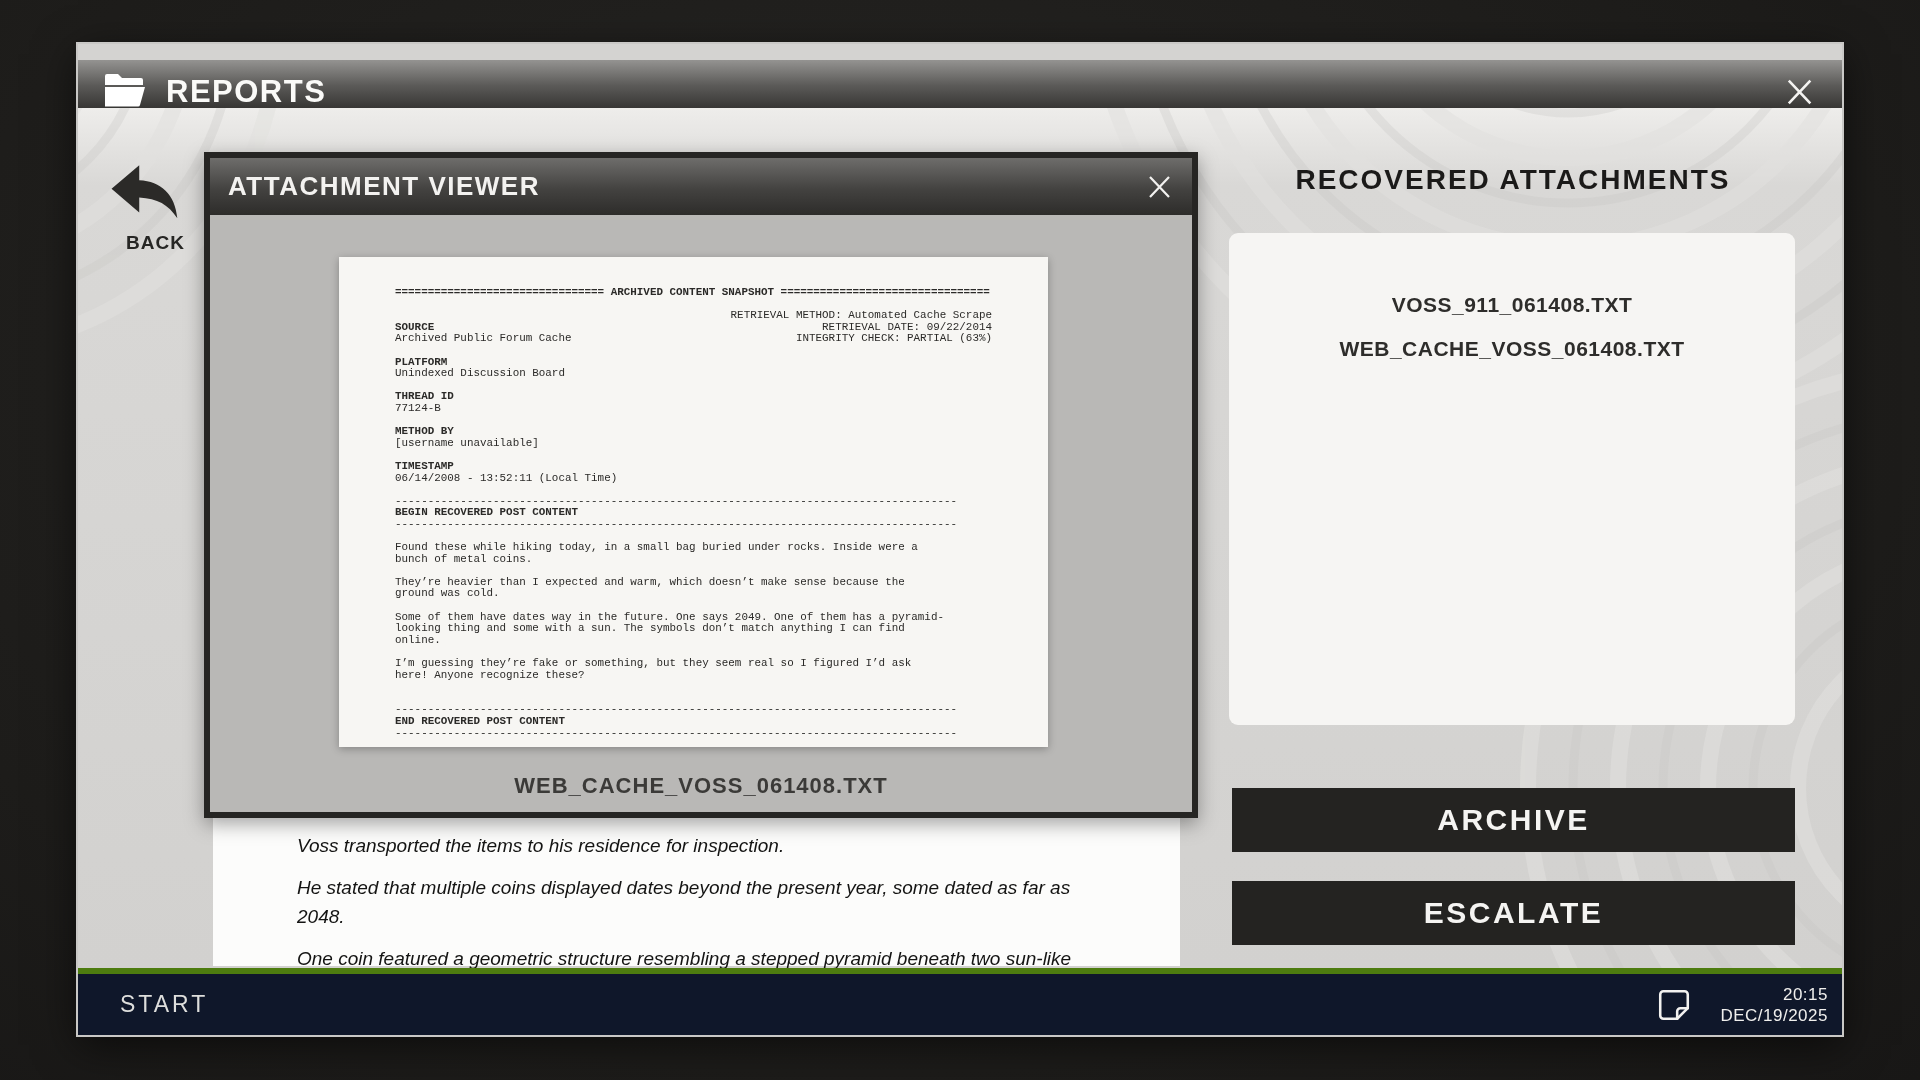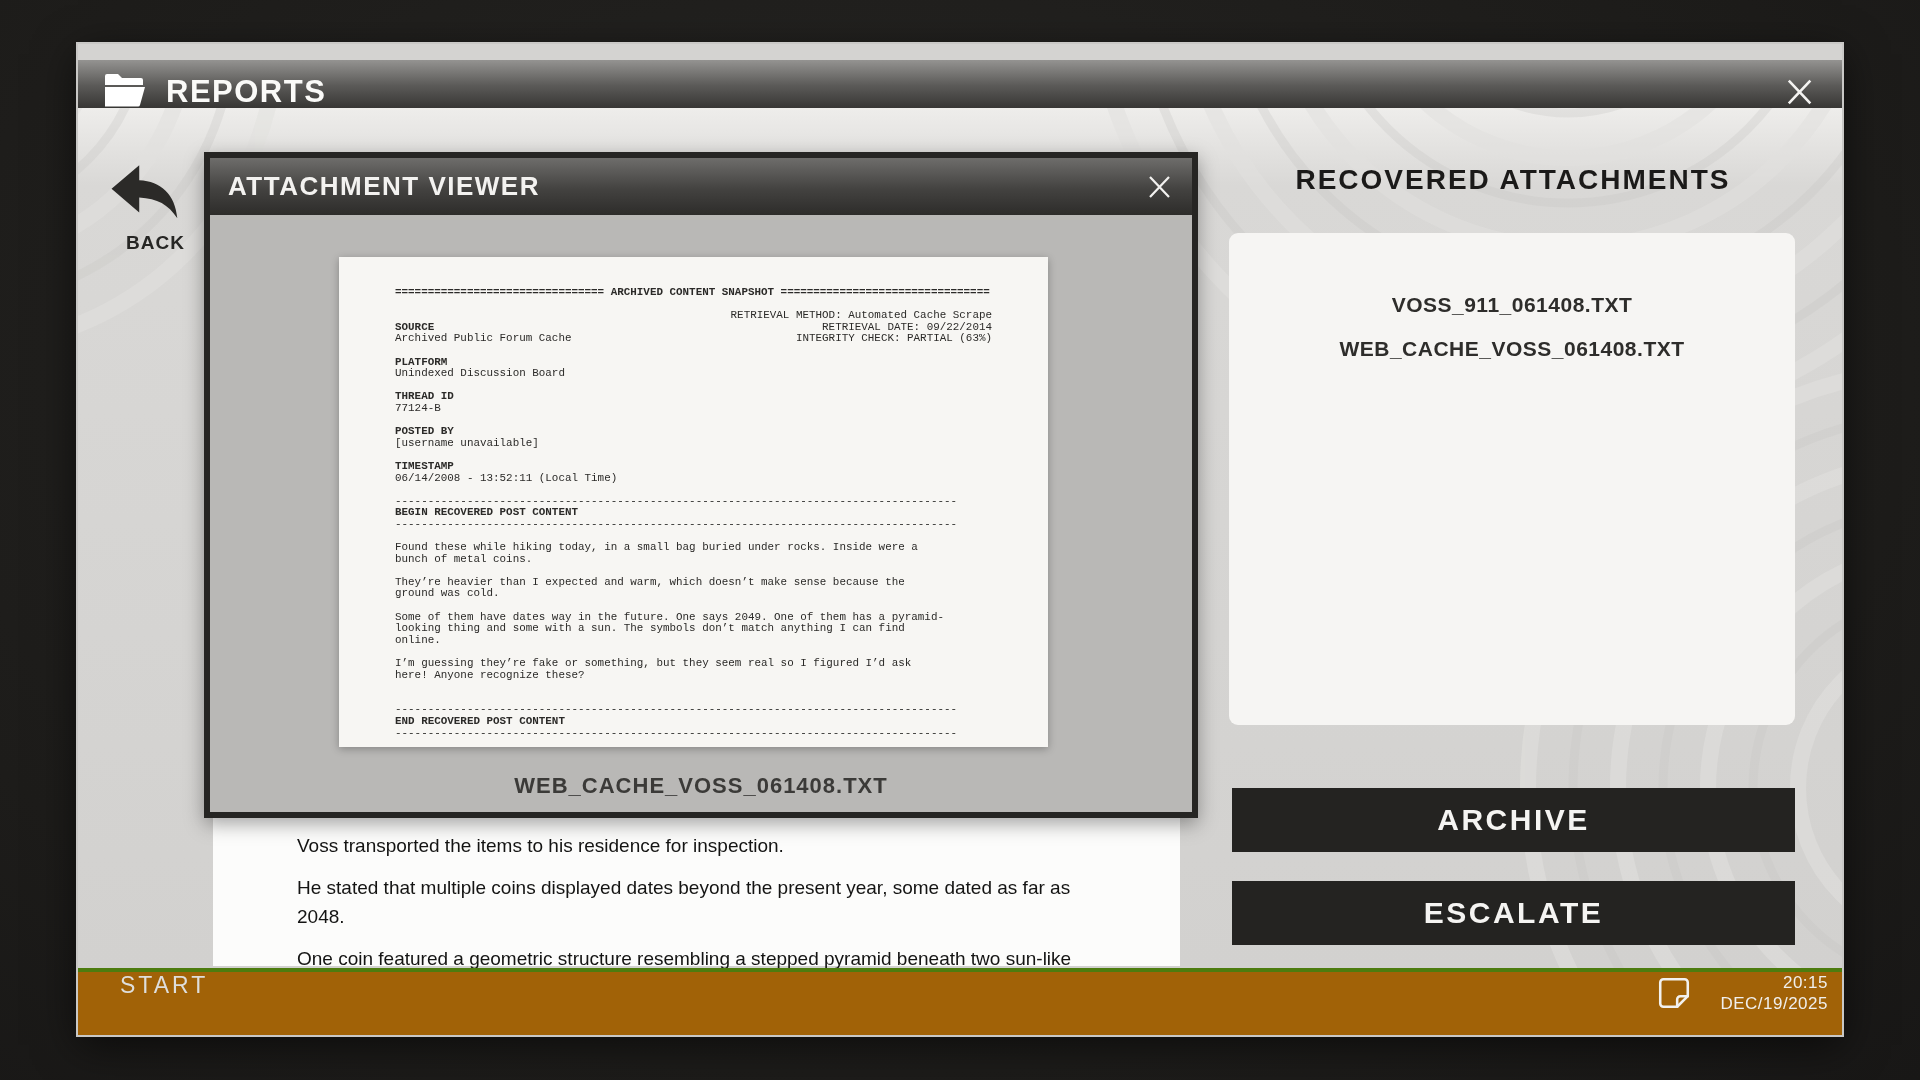--- a/index.html
+++ b/index.html
@@ -35,21 +35,21 @@
 
   
   .back-btn { position:absolute; left:27px; top:56px; width:80px; text-align:center; cursor:pointer; z-index:4; }
   .back-btn .back-label { margin-top:4px; font-size:19px; font-weight:700; color:#262624; letter-spacing:1px;text-align:right; }
 
   
   .report-page {
     position:absolute; left:135px; top:360px; width:967px; height:498px;
     background:#fcfcfb; z-index:1;
   }
-  .report-text { position:absolute; left:84px; top:363px; width:812px; }
+  .report-text { position:absolute; left:84px; top:363px; width:812px;font-style:italic; }
   .report-text p {
     font-size:19px; line-height:29px; color:#141413; margin:0 0 13px 0;
   }
 
   
   .viewer {
     position:absolute; left:126px; top:44px; width:994px; height:666px;
     border:6px solid #262523; background:#b9b8b6; z-index:5;
     box-shadow:0 6px 18px rgba(0,0,0,.35);
   }
@@ -100,22 +100,22 @@
     font-family:"Liberation Sans", sans-serif;
     font-size:30px; font-weight:700; letter-spacing:2.5px;
     display:flex; align-items:center; justify-content:center;margin-top:24px;
   }
   .archive-btn { top:656px; }
   .escalate-btn { top:749px; }
 
   
   .taskbar {
     position:absolute; left:0; top:924px; width:1764px; height:67px;
-    background:#a16207; border-top:4px solid #4d7c0f;
-    display:flex; align-items:flex-start; padding:0 14px 0 42px;
+    background:#0f172a; border-top:6px solid #4d7c0f;
+    display:flex; align-items:center; padding:0 14px 0 42px;
   }
   .start-btn { font-size:23px; letter-spacing:3px; color:#dededc; font-weight:500; cursor:pointer; }
   .tray { margin-left:auto; display:flex; align-items:center; gap:28px; }
   .note-btn { width:36px; height:36px; cursor:pointer; display:flex; align-items:center; justify-content:center; }
   .clock { text-align:right; color:#f0efed; font-size:17px; line-height:21px; letter-spacing:.5px; }
 </style>
 </head>
 <body>
 
 <div class="stage">
@@ -199,21 +199,21 @@
               <div class="doc-line"><span class="lft">&nbsp;</span><span class="doc-right">RETRIEVAL METHOD: Automated Cache Scrape</span></div>
               <div class="doc-line"><span class="lft b">SOURCE</span><span class="doc-right">RETRIEVAL DATE: 09/22/2014</span></div>
               <div class="doc-line"><span class="lft">Archived Public Forum Cache</span><span class="doc-right">INTEGRITY CHECK: PARTIAL (63%)</span></div>
               <div class="doc-line"><span class="lft">&nbsp;</span></div>
               <div class="doc-line"><span class="lft b">PLATFORM</span></div>
               <div class="doc-line"><span class="lft">Unindexed Discussion Board</span></div>
               <div class="doc-line"><span class="lft">&nbsp;</span></div>
               <div class="doc-line"><span class="lft b">THREAD ID</span></div>
               <div class="doc-line"><span class="lft">77124-B</span></div>
               <div class="doc-line"><span class="lft">&nbsp;</span></div>
-              <div class="doc-line"><span class="lft b">POSTED BY</span></div>
+              <div class="doc-line"><span class="lft b">METHOD BY</span></div>
               <div class="doc-line"><span class="lft">[username unavailable]</span></div>
               <div class="doc-line"><span class="lft">&nbsp;</span></div>
               <div class="doc-line"><span class="lft b">TIMESTAMP</span></div>
               <div class="doc-line"><span class="lft">06/14/2008 - 13:52:11 (Local Time)</span></div>
               <div class="doc-line"><span class="lft">&nbsp;</span></div>
               <div class="doc-line"><span class="lft">--------------------------------------------------------------------------------------</span></div>
               <div class="doc-line"><span class="lft b">BEGIN RECOVERED POST CONTENT</span></div>
               <div class="doc-line"><span class="lft">--------------------------------------------------------------------------------------</span></div>
               <div class="doc-line"><span class="lft">&nbsp;</span></div>
               <div class="doc-line"><span class="lft">Found these while hiking today, in a small bag buried under rocks. Inside were a</span></div>

